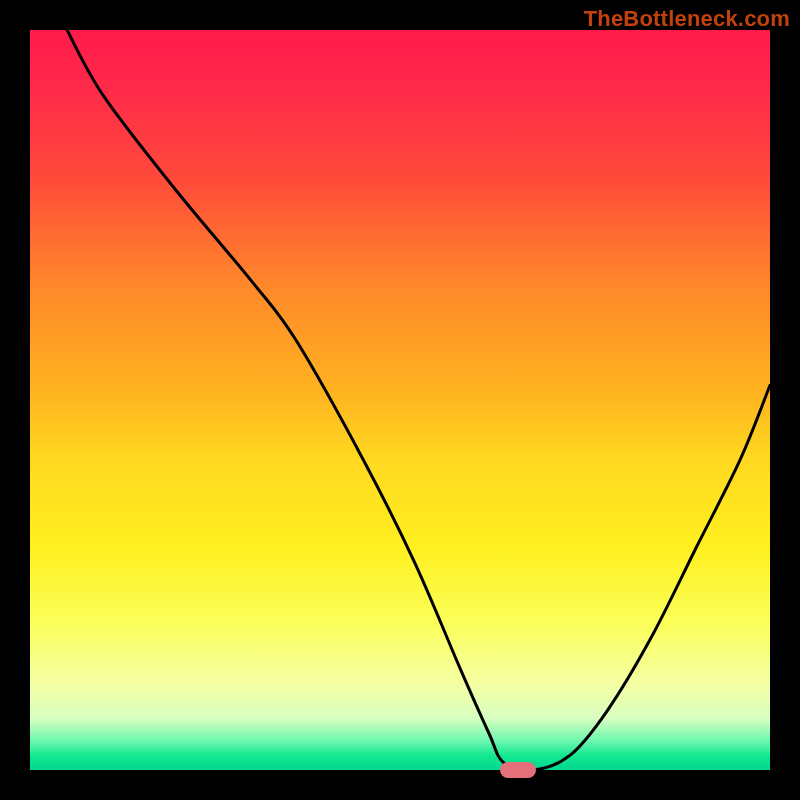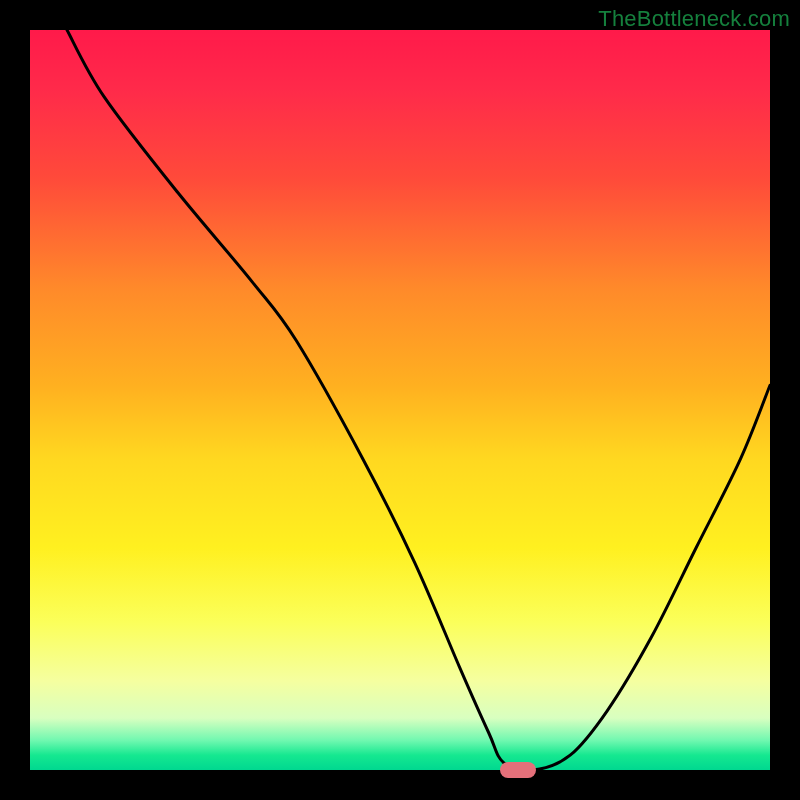--- a/index.html
+++ b/index.html
@@ -37,22 +37,22 @@
       #15e890 98%,
       #00d890 100%
     );
   }
   .watermark {
     position: absolute;
     top: 6px;
     right: 10px;
     font-family: Arial, Helvetica, sans-serif;
     font-size: 22px;
-    font-weight: 400;
-    color: #15803d;
+    font-weight: 700;
+    color: #c2410c;
     letter-spacing: 0.2px;
     user-select: none;
   }
   svg.curves {
     position: absolute;
     left: 0;
     top: 0;
     width: 740px;
     height: 740px;
   }

